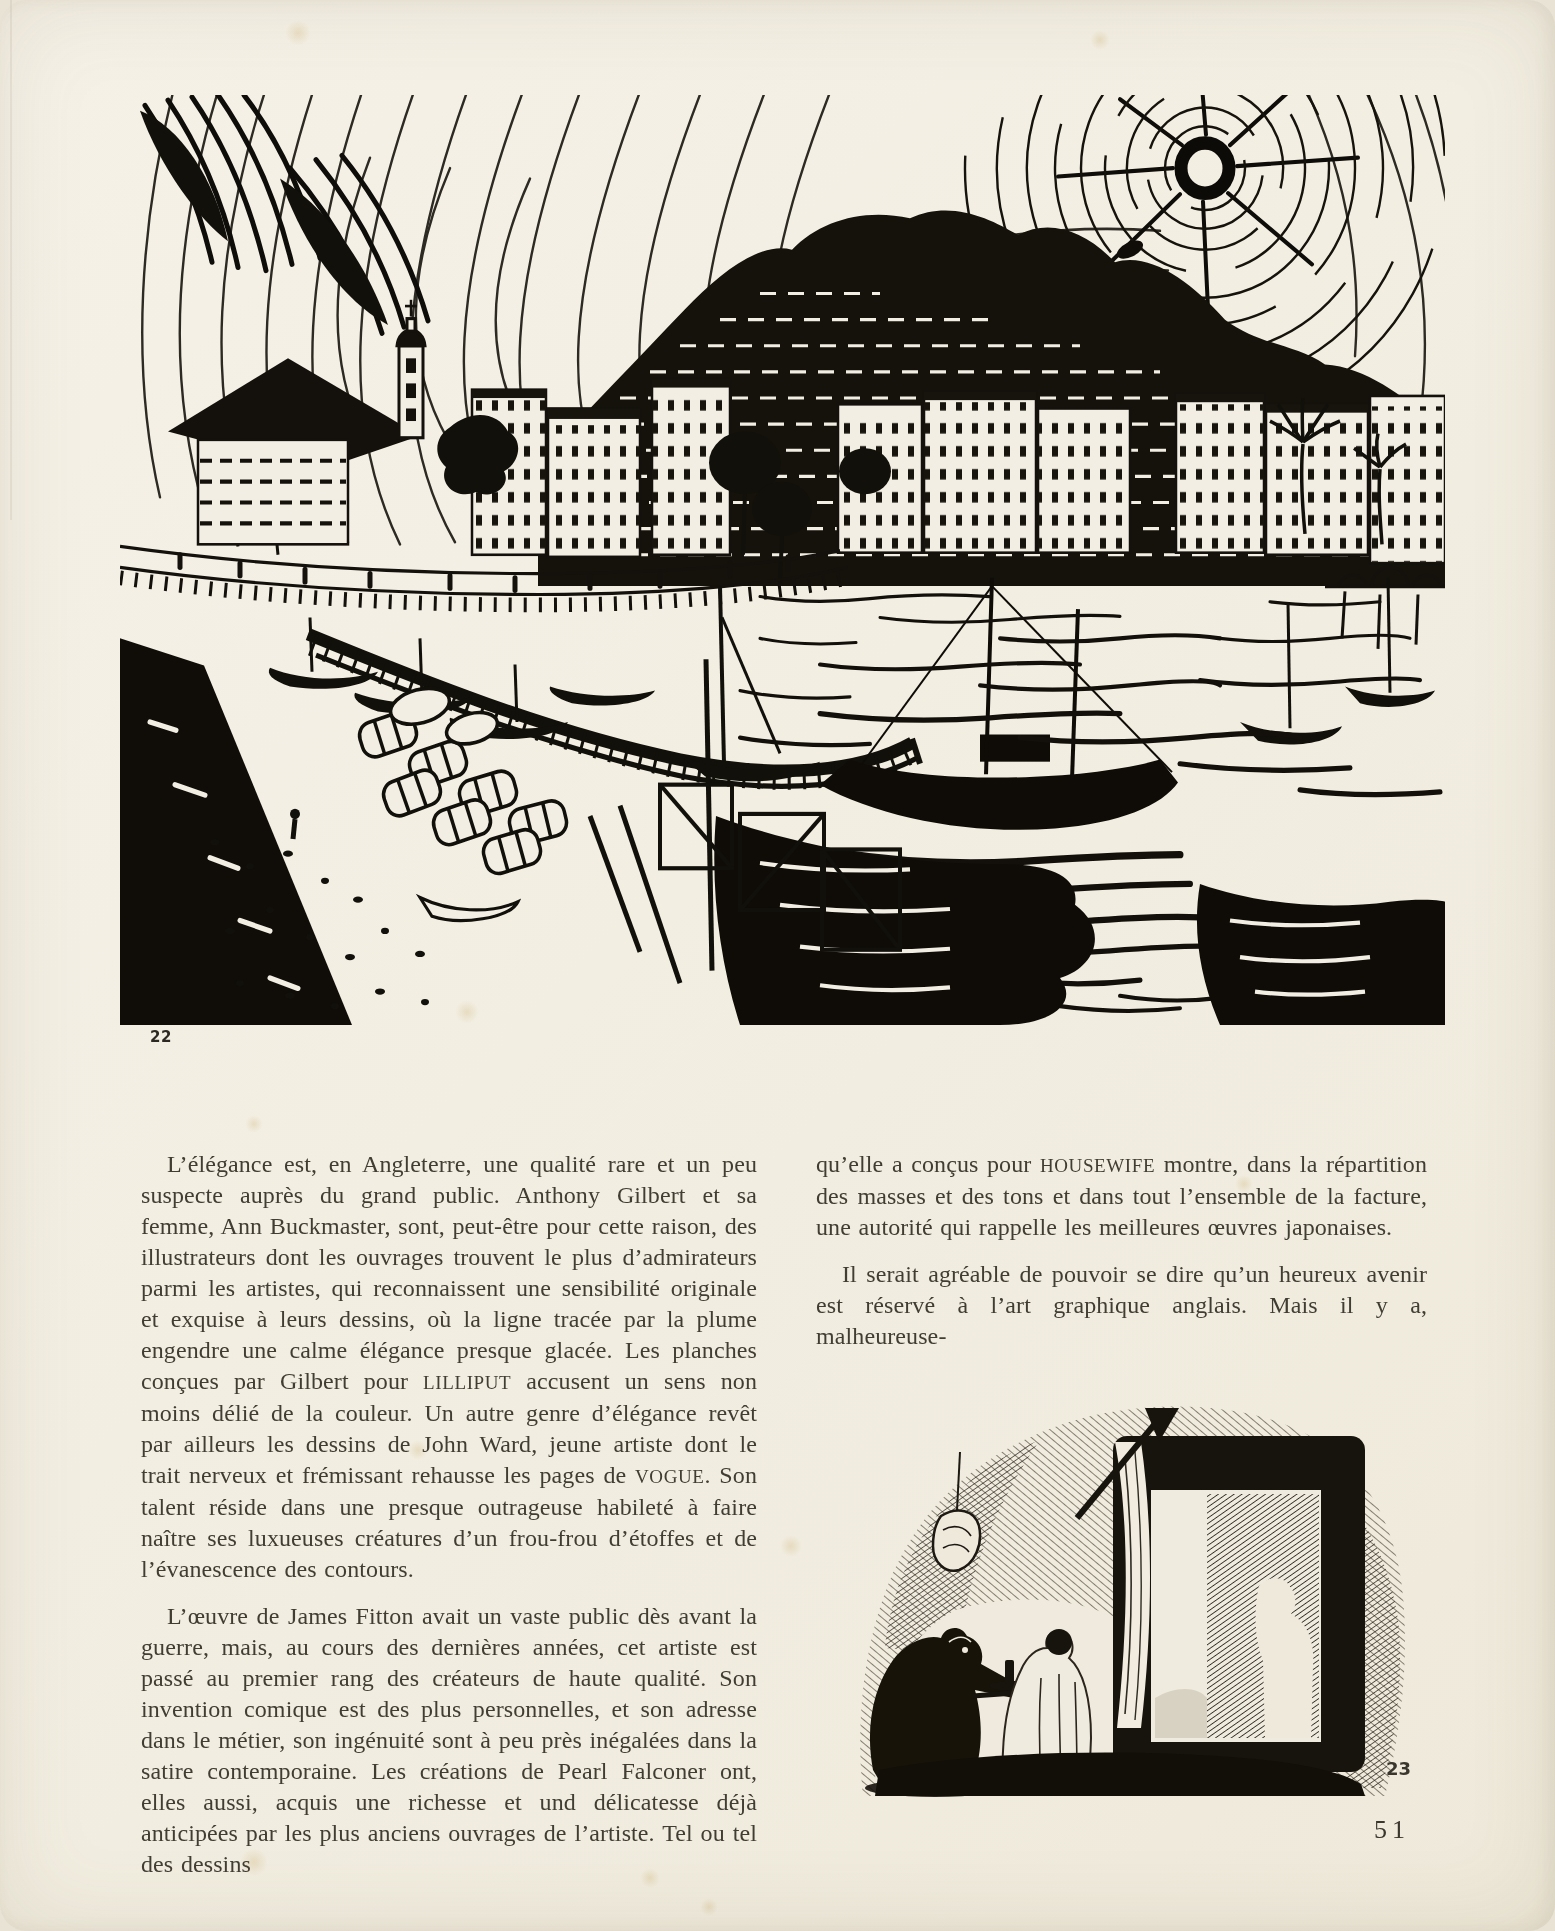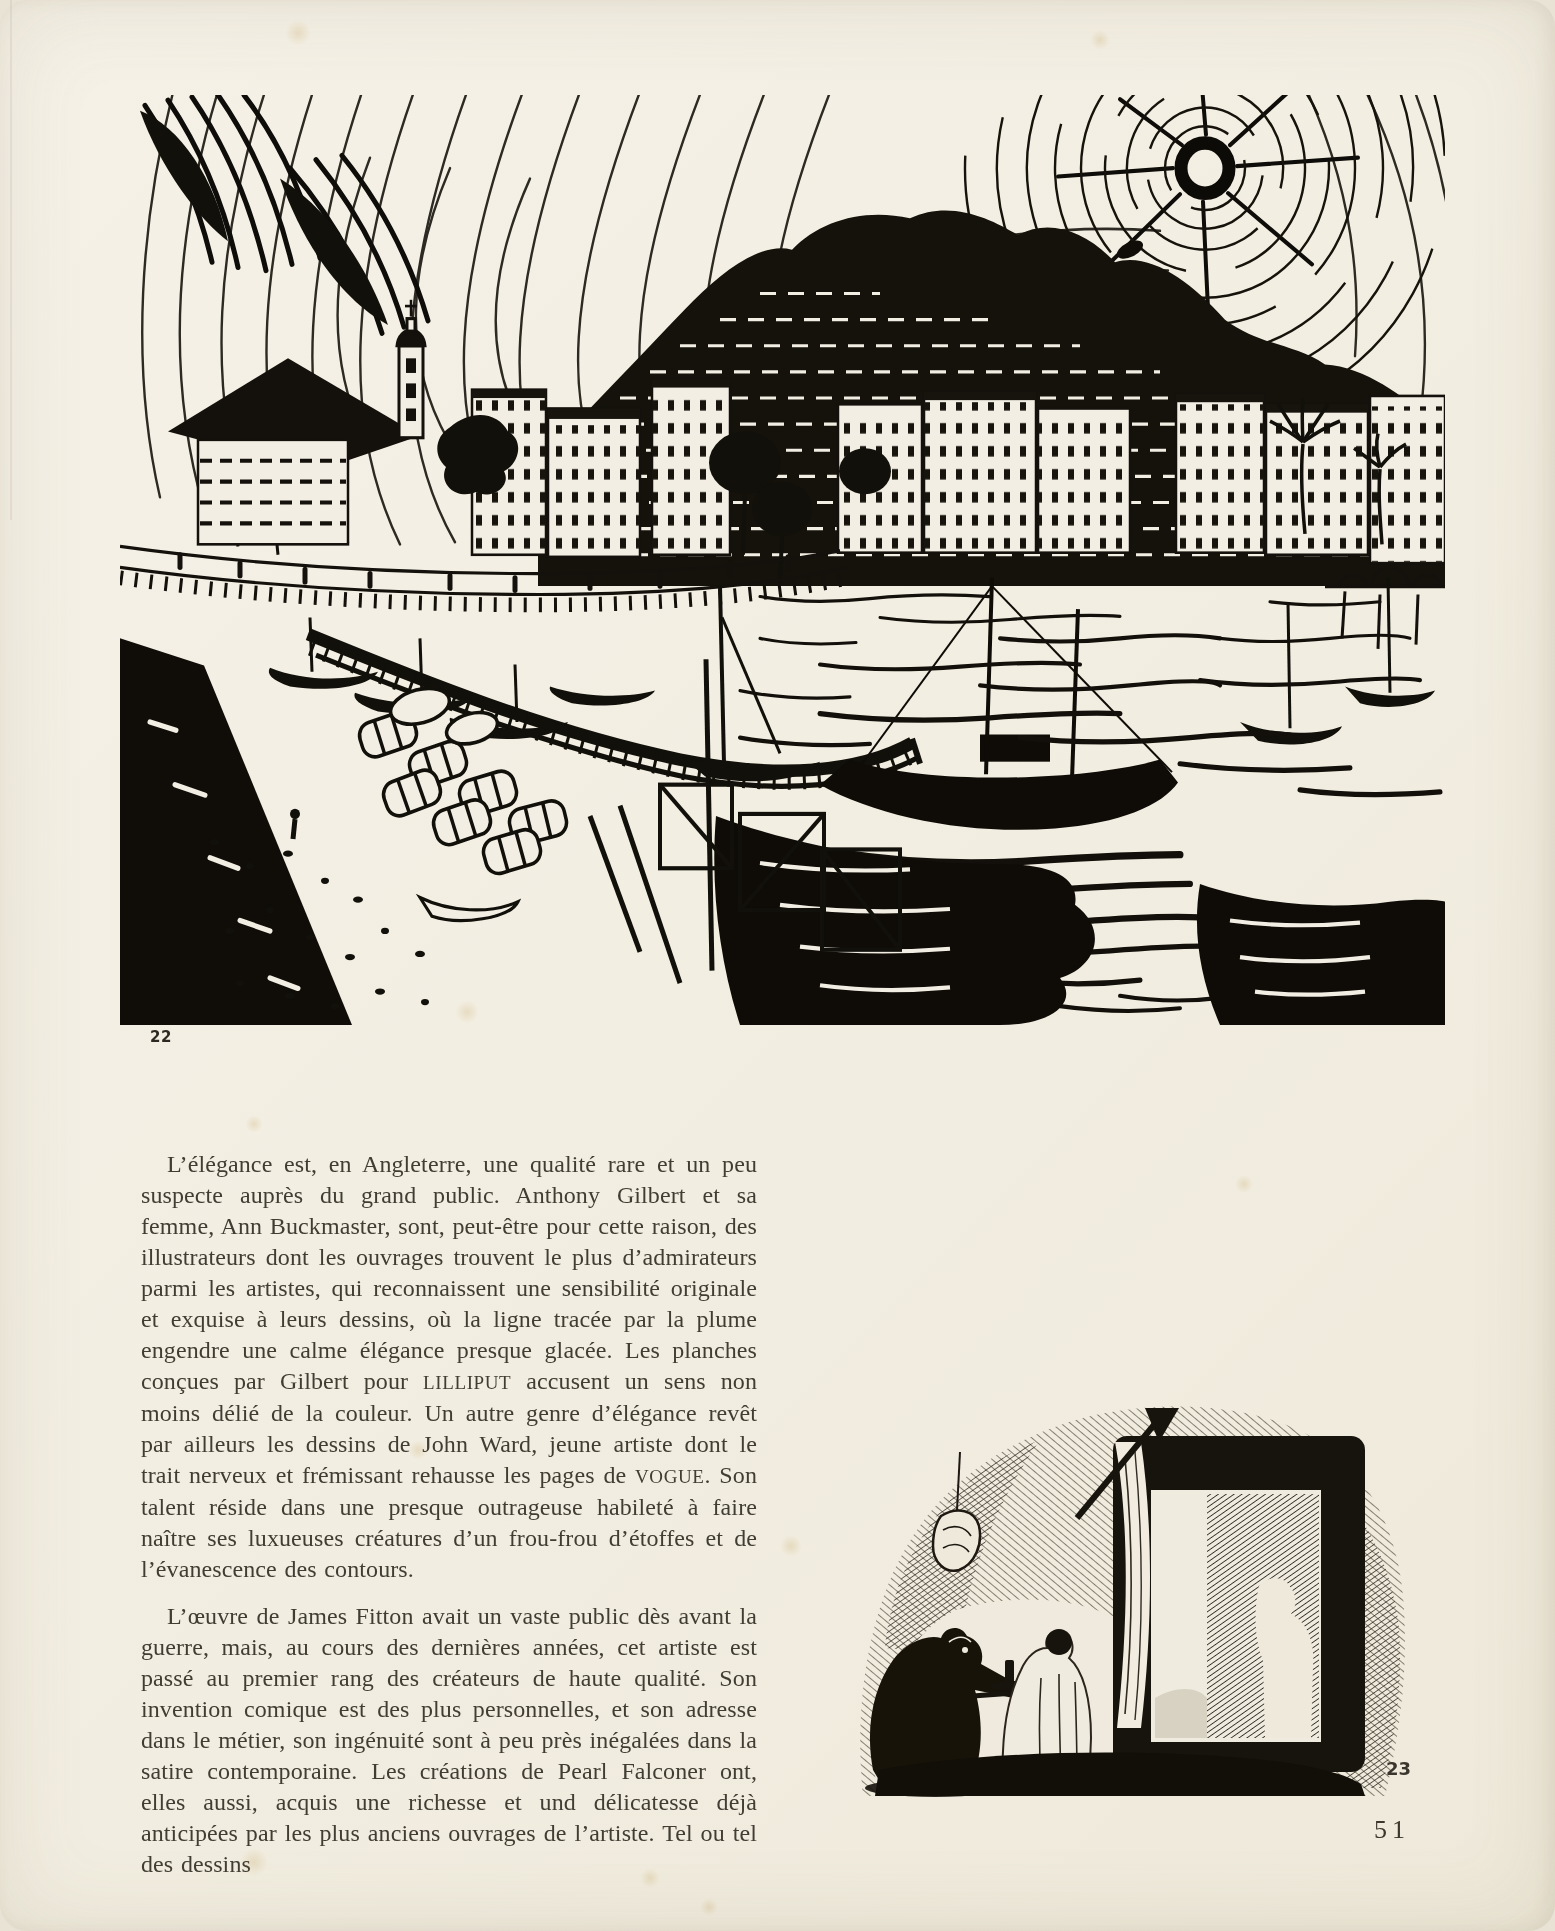--- a/index.html
+++ b/index.html
@@ -428,20 +428,22 @@
     </svg>
   </figure>
   <span class="fig-label label-22">22</span>
 
   <section class="column column-left">
     <p class="para indent"><span>L’élégance est, en Angleterre, une qualité rare et un peu suspecte auprès du grand public. Anthony Gilbert et sa femme, Ann Buckmaster, sont, peut-être pour cette raison, des illustrateurs dont les ouvrages trouvent le plus d’admirateurs parmi les artistes, qui reconnaissent une sensibilité originale et exquise à leurs dessins, où la ligne tracée par la plume engendre une calme élégance presque glacée. Les planches conçues par Gilbert pour </span><span class="sc">LILLIPUT</span><span> accusent un sens non moins délié de la couleur. Un autre genre d’élégance revêt par ailleurs les dessins de John Ward, jeune artiste dont le trait nerveux et frémissant rehausse les pages de </span><span class="sc">VOGUE</span><span>. Son talent réside dans une presque outrageuse habileté à faire naître ses luxueuses créatures d’un frou-frou d’étoffes et de l’évanescence des contours.</span></p>
     <p class="para indent"><span>L’œuvre de James Fitton avait un vaste public dès avant la guerre, mais, au cours des dernières années, cet artiste est passé au premier rang des créateurs de haute qualité. Son invention comique est des plus personnelles, et son adresse dans le métier, son ingénuité sont à peu près inégalées dans la satire contemporaine. Les créations de Pearl Falconer ont, elles aussi, acquis une richesse et und délicatesse déjà anticipées par les plus anciens ouvrages de l’artiste. Tel ou tel des dessins</span></p>
   </section>
 
   <section class="column column-right">
+    <p class="para"><span>qu’elle a conçus pour </span><span class="sc">HOUSEWIFE</span><span> montre, dans la répartition des masses et des tons et dans tout l’ensemble de la facture, une autorité qui rappelle les meilleures œuvres japonaises.</span></p>
+    <p class="para indent"><span>Il serait agréable de pouvoir se dire qu’un heureux avenir est réservé à l’art graphique anglais. Mais il y a, malheureuse-</span></p>
   </section>
 
   <figure class="fig fig-interior">
     <svg viewBox="0 0 575 400">
       <defs>
         <pattern id="h1" width="6" height="6" patternUnits="userSpaceOnUse" patternTransform="rotate(40)">
           <line x1="0" y1="0" x2="6" y2="0" stroke="#4a4236" stroke-width="1.3"></line>
         </pattern>
         <pattern id="h2" width="4.5" height="4.5" patternUnits="userSpaceOnUse" patternTransform="rotate(-35)">
           <line x1="0" y1="0" x2="4.5" y2="0" stroke="#2a241c" stroke-width="1.7"></line>

